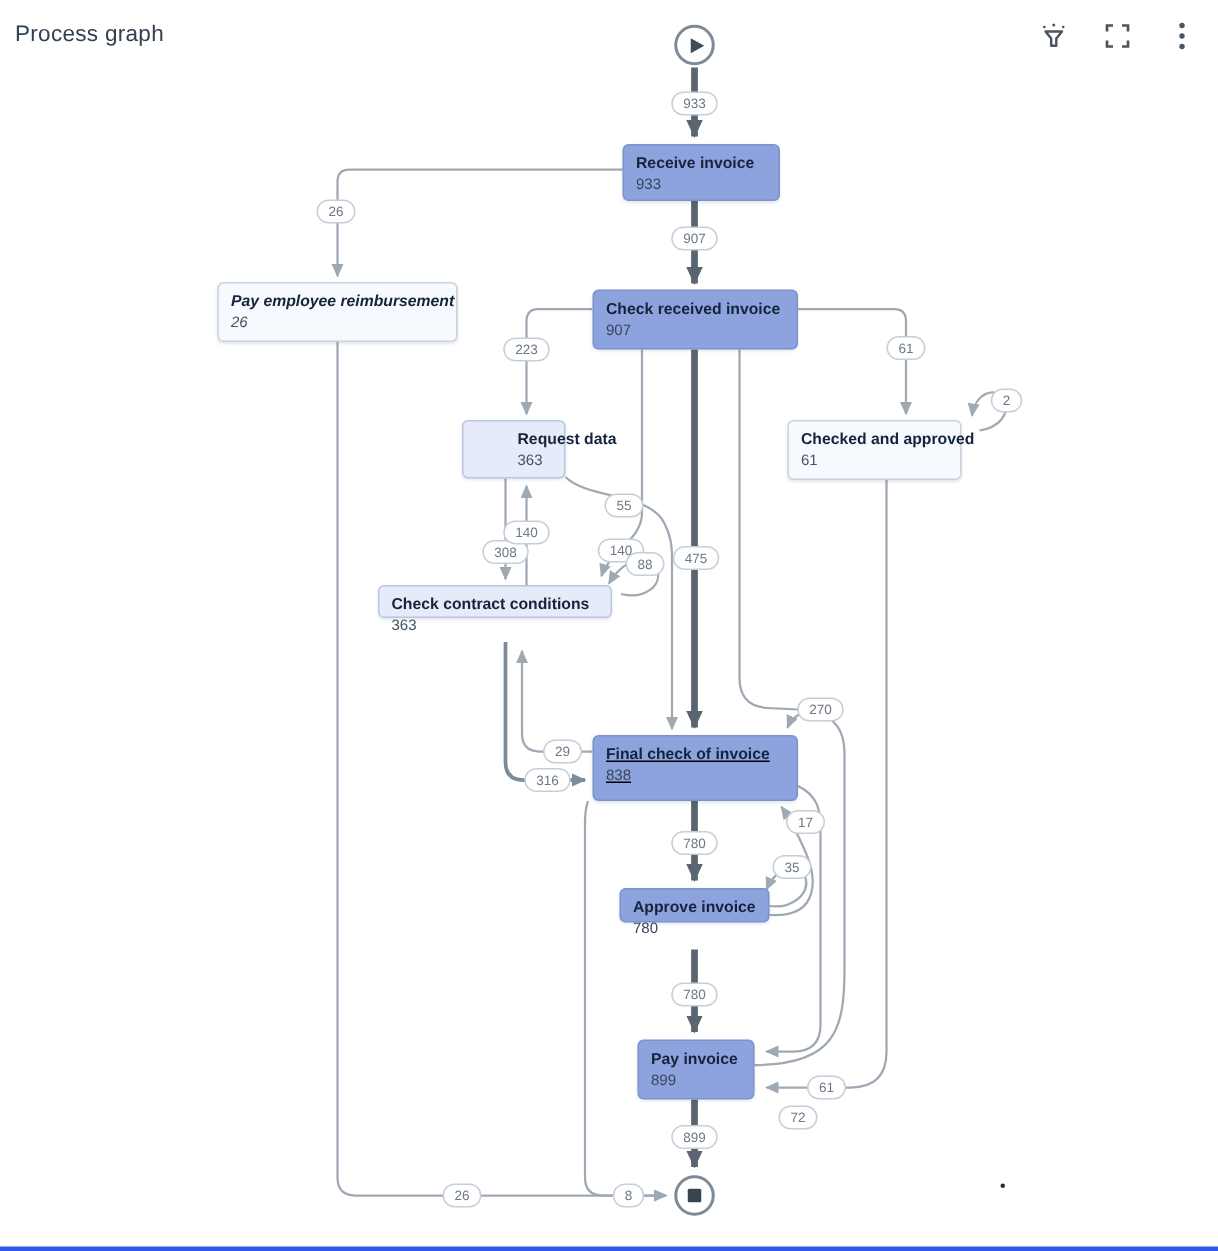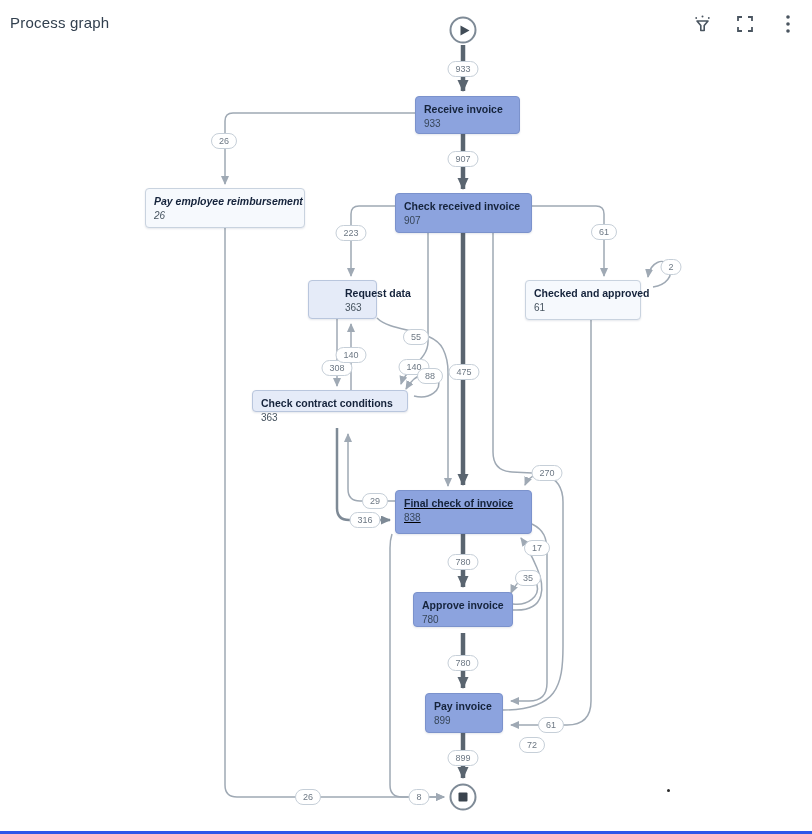--- a/index.html
+++ b/index.html
@@ -101,21 +101,21 @@
           <div class="nc">61</div>
         </div>
         <div class="node light" style="left: 252px; top: 390px; width: 156px; height: 22px;">
           <div class="nt">Check contract conditions</div>
           <div class="nc">363</div>
         </div>
         <div class="node primary" style="left: 395px; top: 490px; width: 137px; height: 44px; text-decoration: underline;">
           <div class="nt">Final check of invoice</div>
           <div class="nc">838</div>
         </div>
-        <div class="node primary" style="left: 413px; top: 592px; width: 100px; height: 35px;">
+        <div class="node primary" style="left: 413px; top: 592px; width: 100px; height: 23px;">
           <div class="nt">Approve invoice</div>
           <div class="nc">780</div>
         </div>
         <div class="node primary" style="left: 425px; top: 693px; width: 78px; height: 40px;">
           <div class="nt">Pay invoice</div>
           <div class="nc">899</div>
         </div>
       </div>
     <div id="pill-layer">
         <div class="pill" style="left: 463px; top: 69px;">933</div>

